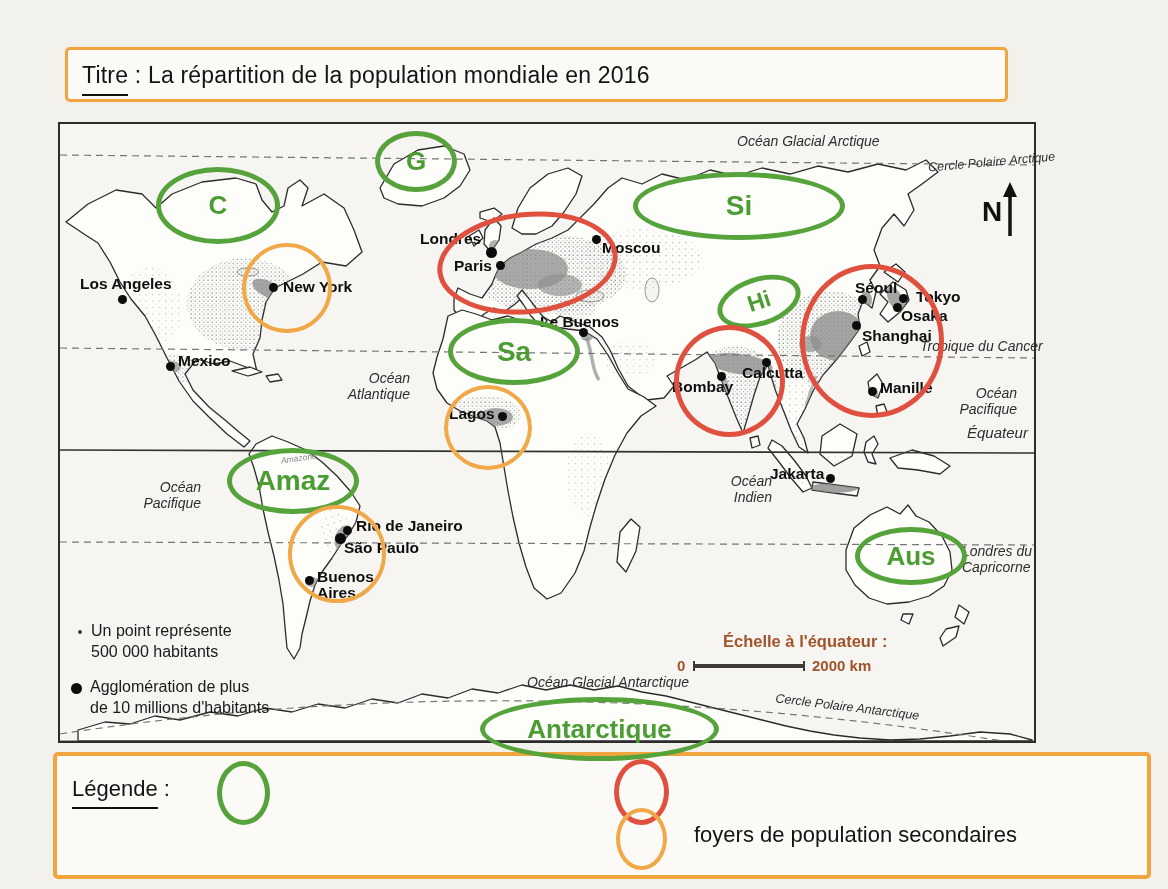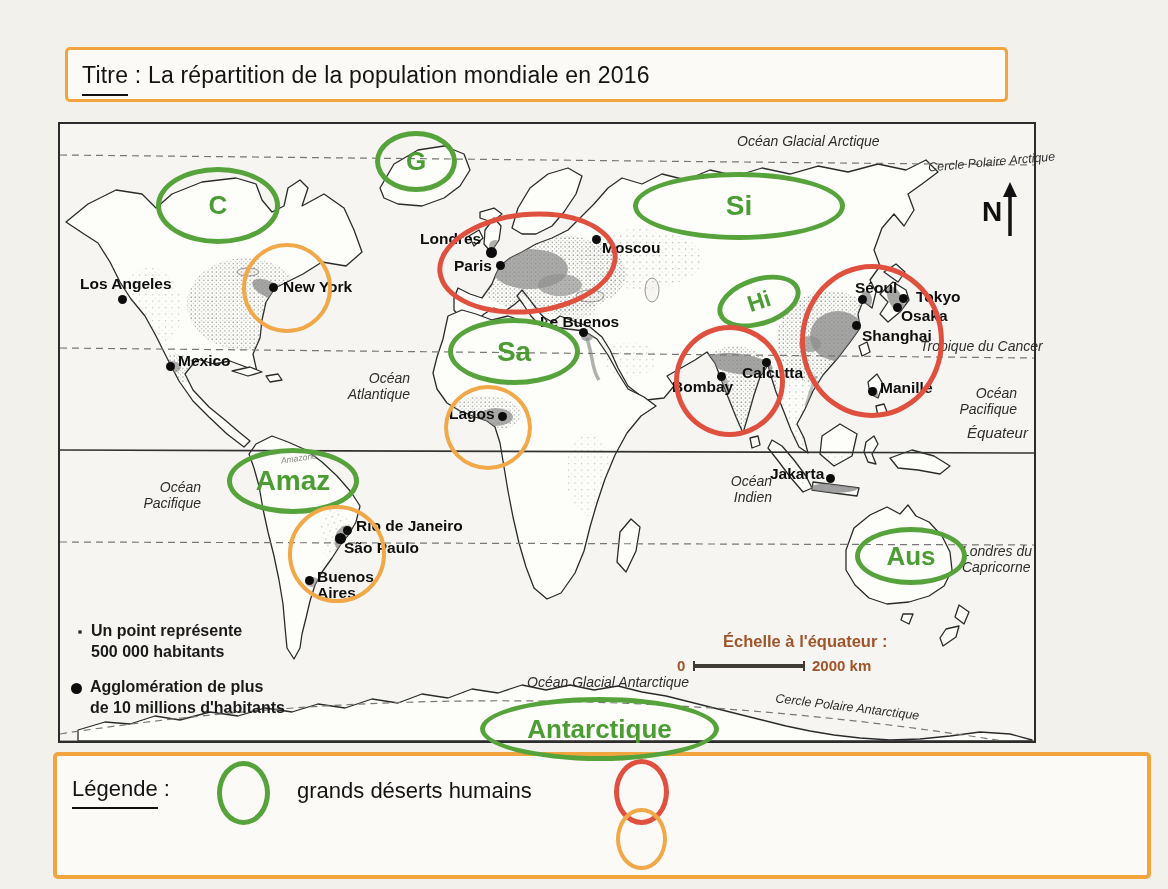--- a/index.html
+++ b/index.html
@@ -26,21 +26,21 @@
         white-space:nowrap;z-index:4}
   .wrap{white-space:normal}
   
   .geo{position:absolute;font-style:italic;font-size:14px;color:#2e2e2e;line-height:1.12;
        white-space:nowrap;z-index:3}
   .geo.c{text-align:right;white-space:normal}
   
   .scale-title{position:absolute;font-weight:bold;font-size:16.5px;color:#a0542a;z-index:3}
   .scale-num{position:absolute;font-weight:bold;font-size:15px;color:#a0542a;z-index:3}
   
-  .pleg{position:absolute;font-size:16px;font-weight:700;color:#1a1a1a;line-height:1.32;z-index:3}
+  .pleg{position:absolute;font-size:16px;font-weight:400;color:#1a1a1a;line-height:1.32;z-index:3}
   .pdot-s{position:absolute;width:4px;height:4px;background:#3c3c3c;border-radius:50%;z-index:3}
   .pdot-b{position:absolute;width:11px;height:11px;background:#0c0c0c;border-radius:50%;z-index:3}
   
   .north{position:absolute;font-weight:bold;font-size:28px;color:#111;z-index:3}
   
   .leg-text{position:absolute;font-size:22px;white-space:nowrap}
   .leg-oval{position:absolute;border-radius:50%;box-sizing:border-box;background:transparent}
 </style>
 </head>
 <body>
@@ -272,18 +272,18 @@
 <div class="pdot-b" style="left:71px;top:683px"></div>
 <div class="pleg" style="left:90px;top:676px">
   <div>Agglomération de plus</div>
   <div>de 10 millions d'habitants</div>
 </div>
 
 <div class="obox" style="left:53px;top:752px;width:1098px;height:127px;border-width:4px;z-index:2">
   <div class="leg-text" style="left:15px;top:20px"><span class="u">Légende</span><span> :</span></div>
 
   <div class="leg-oval" style="left:160px;top:5px;width:53px;height:64px;border:5px solid #55a33a"></div>
-  <div class="leg-text" style="left:240px;top:22px">grands déserts humains</div>
 
   <div class="leg-oval" style="left:557px;top:3px;width:55px;height:66px;border:5px solid #e0503f"></div>
 
   <div class="leg-oval" style="left:559px;top:52px;width:51px;height:62px;border:4px solid #f0a848"></div>
+  <div class="leg-text" style="left:637px;top:66px">foyers de population secondaires</div>
 </div>
 
 </body></html>

